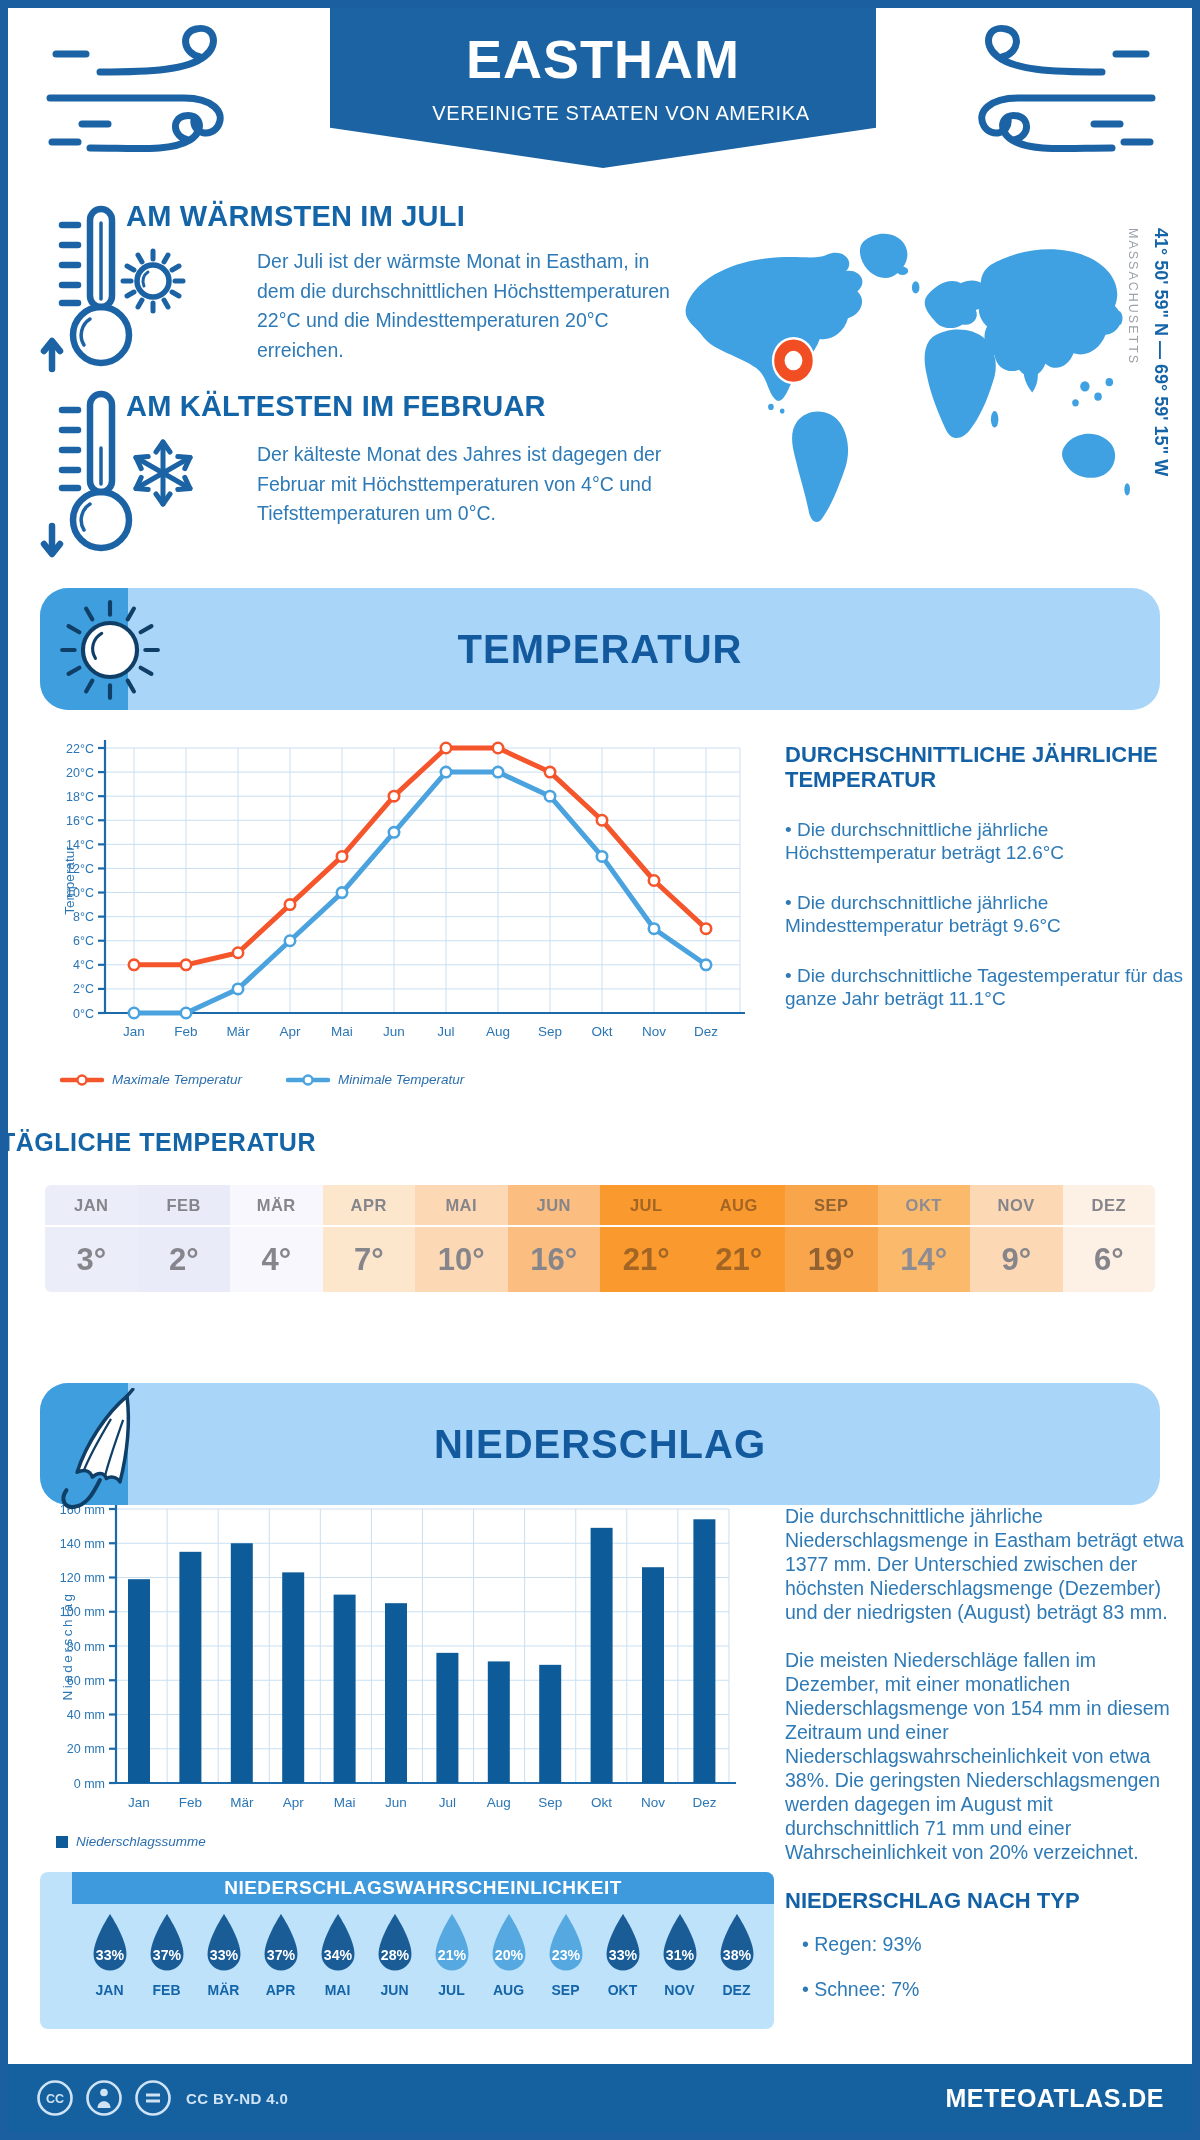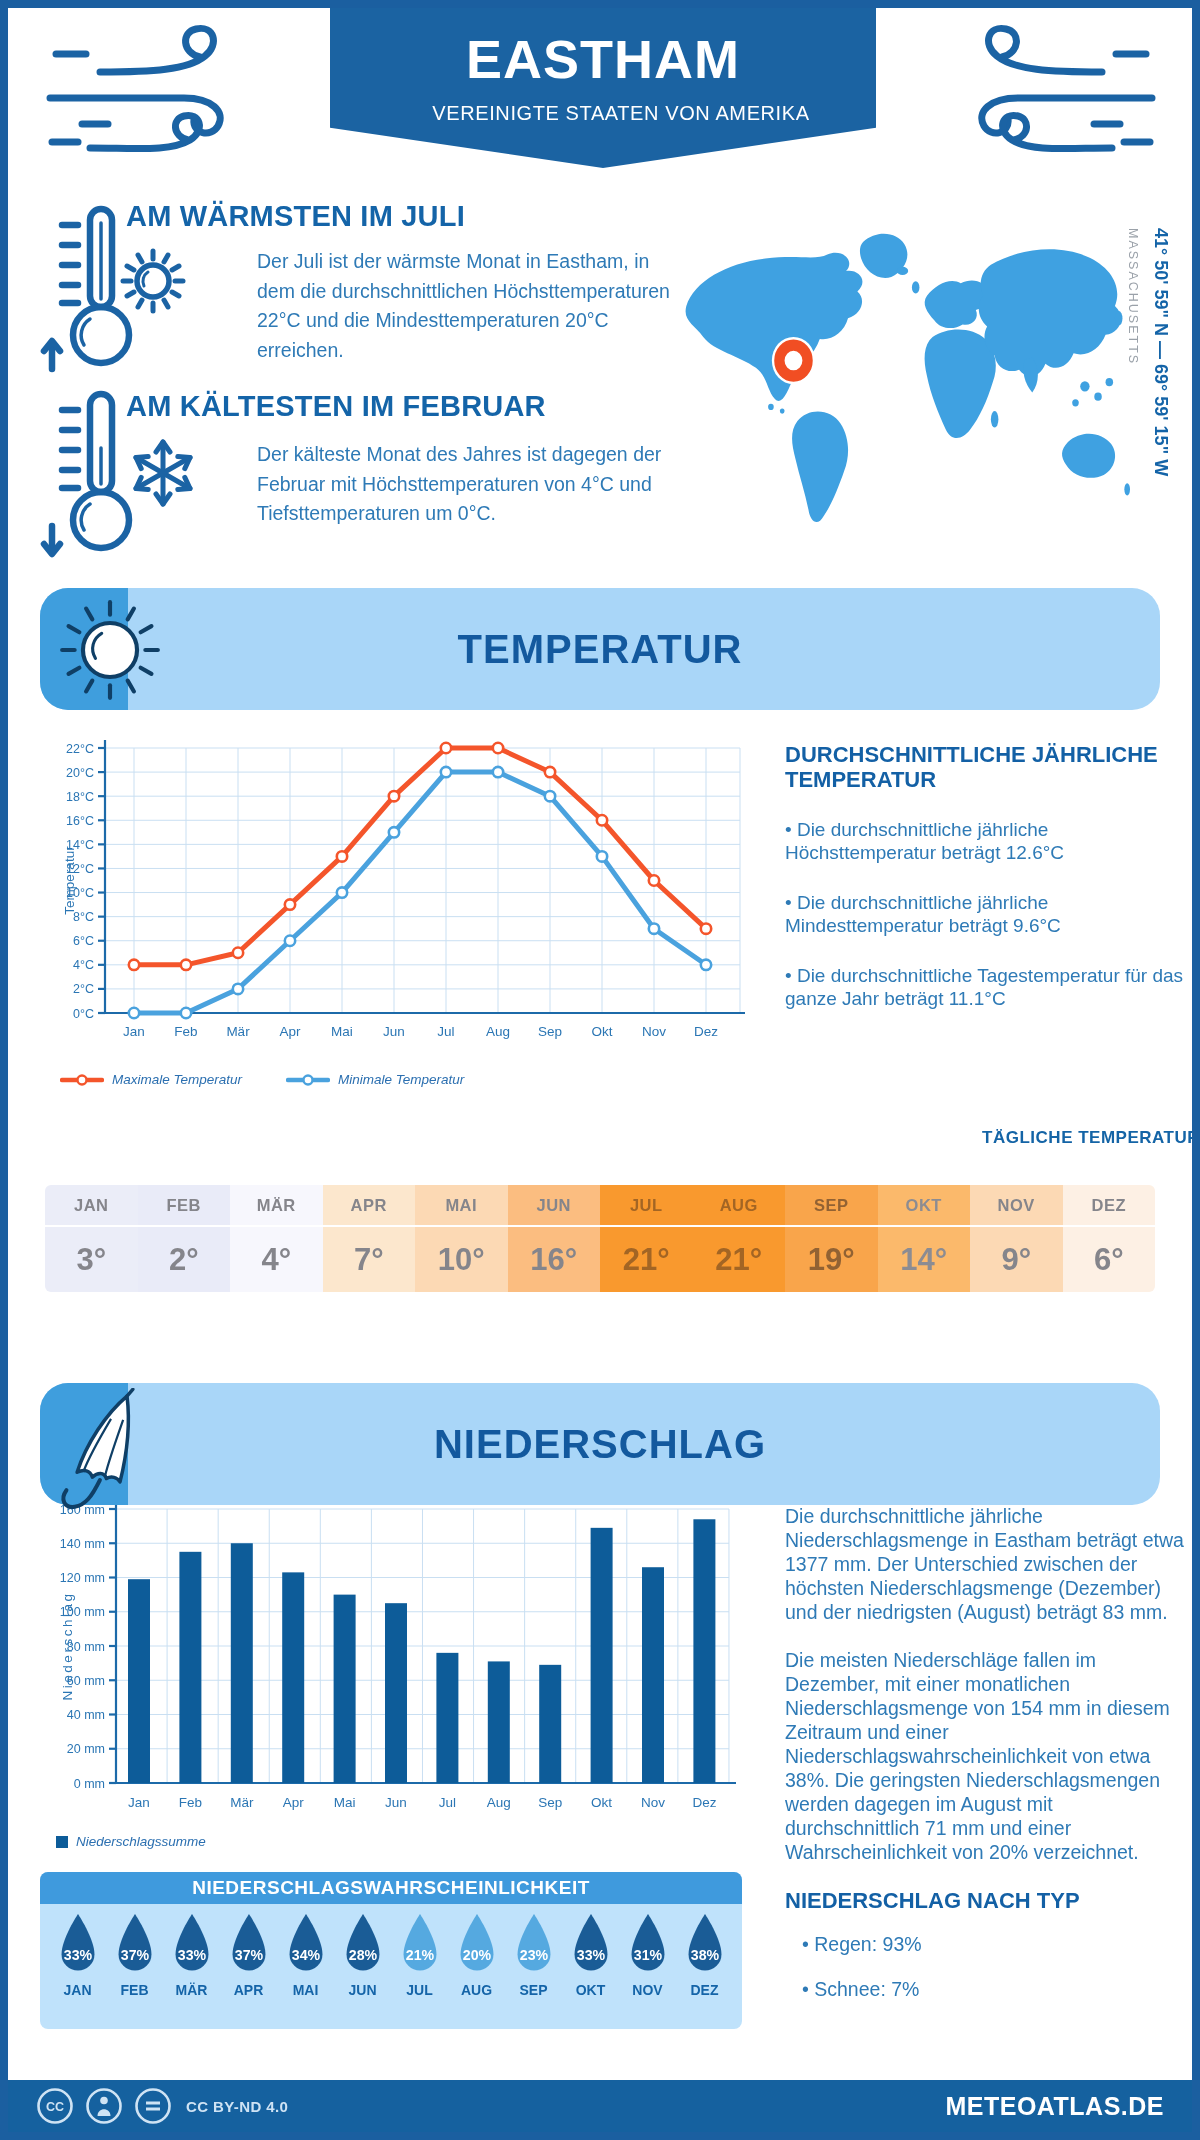--- a/index.html
+++ b/index.html
@@ -42,41 +42,41 @@
   .legend-row{display:flex;justify-content:flex-start;align-items:center;gap:44px;font-style:italic;}
   .legend-item{display:flex;align-items:center;gap:8px;font-size:13.5px;color:#2b6fb0;}
 
   
   .h-right{font-size:22px;line-height:25px;font-weight:700;color:#1360a5;margin:0 0 26px 0;}
   .bullet{font-size:19px;line-height:23px;color:#2e7ab6;margin:0 0 27px 0;}
   .rpara{font-size:19.5px;line-height:24px;color:#2e7ab6;margin:0 0 24px 0;}
   .rbullet{font-size:19.5px;line-height:28px;color:#2e7ab6;margin:17px;}
 
   
-  .daily-title{left:0;right:0;top:1128px;text-align:right;font-size:17px;font-weight:700;
+  .daily-title{left:0;right:0;top:1128px;text-align:left;font-size:25px;font-weight:700;
     color:#1464a6;letter-spacing:.5px;}
   .ttable{left:45px;top:1185px;width:1110px;display:flex;border-radius:6px;overflow:hidden;}
   .tcol{flex:1;display:flex;flex-direction:column;}
   .tcol .h{height:40px;display:flex;align-items:center;justify-content:center;font-weight:700;
     font-size:16.5px;letter-spacing:.5px;border-bottom:2px solid #fff;}
   .tcol .v{height:65px;display:flex;align-items:center;justify-content:center;font-weight:700;
     font-size:31px;}
 
   
   .prob{left:40px;top:1872px;width:702px;height:157px;background:#bfe2fb;border-radius:8px;
-    overflow:hidden;}
+    overflow:hidden;padding-left:32px;}
   .phead{height:32px;background:#3f9add;display:flex;align-items:center;justify-content:center;
     color:#fff;font-weight:700;font-size:19px;letter-spacing:.5px;}
   .drops{display:flex;justify-content:space-between;padding:9px 12px 0 12px;}
   .dcell{width:51px;text-align:center;}
   .dlabel{margin-top:1px;font-size:14px;font-weight:700;color:#1464a8;}
 
   
   .footer{left:8px;right:8px;bottom:8px;height:52px;background:#15619f;display:flex;
-    align-items:center;padding:0 28px;z-index:55;}
+    align-items:center;padding:8px 28px;z-index:55;}
   .cc-group{display:flex;align-items:center;gap:11px;}
   .license{margin-left:14px;font-size:15px;font-weight:700;color:#cfe3f4;letter-spacing:.4px;}
   .site{margin-left:auto;font-size:25px;font-weight:700;color:#fff;letter-spacing:.5px;}
 </style>
 </head>
 <body>
 
 <div class="page">
 
   <svg class="abs" style="left:42px;top:20px" width="210" height="150" viewBox="0 0 210 150">

